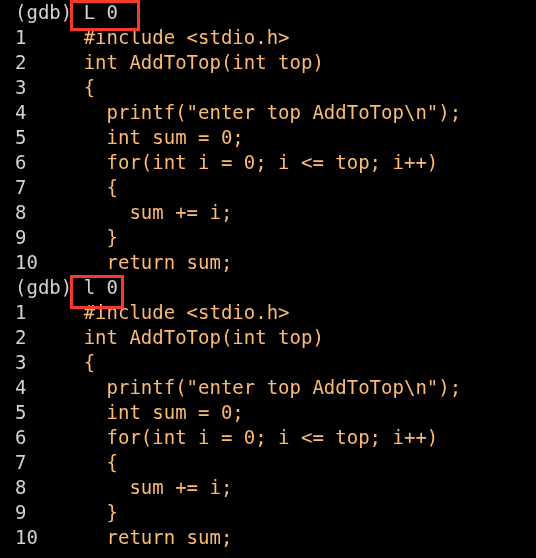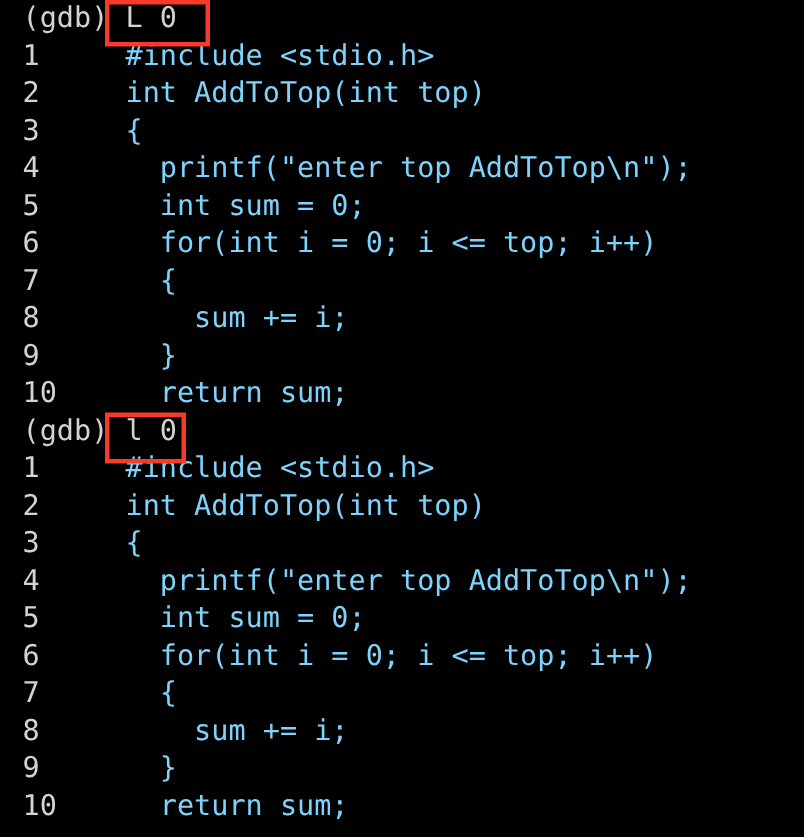--- a/index.html
+++ b/index.html
@@ -36,21 +36,21 @@
   }
   .cmd-text {
     color: #d6d3cd;
   }
   .lineno {
     color: #d6d3cd;
     display: inline-block;
     min-width: 0;
   }
   .code-text {
-    color: #7dd3fc;
+    color: #fdba74;
   }
   .highlight-box {
     position: absolute;
     border: 3px solid #f73a2a;
     box-sizing: border-box;
     pointer-events: none;
     background: transparent;
   }
   #box-upper {
     left: 60px;

